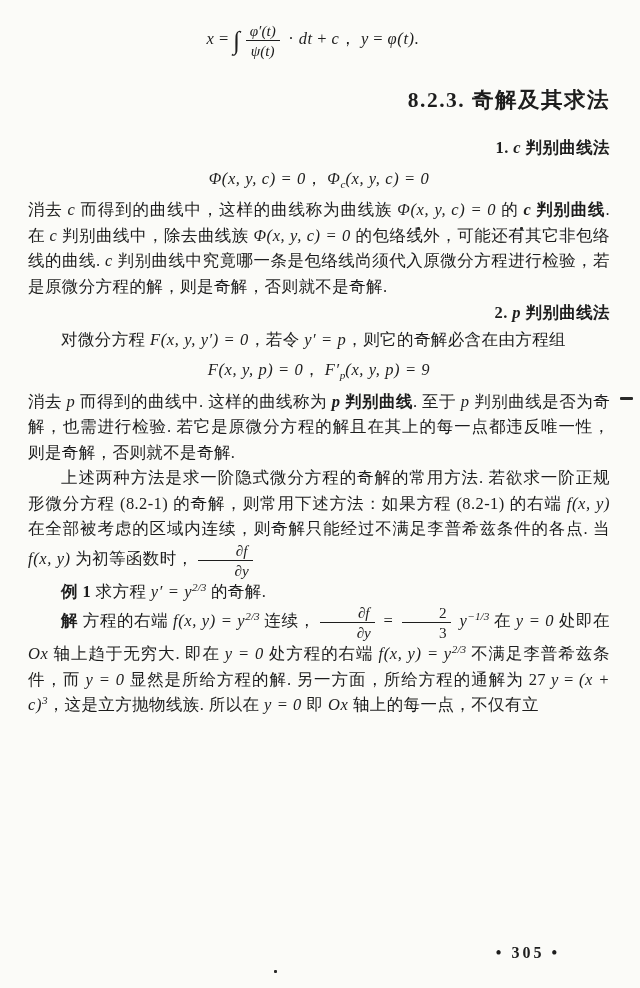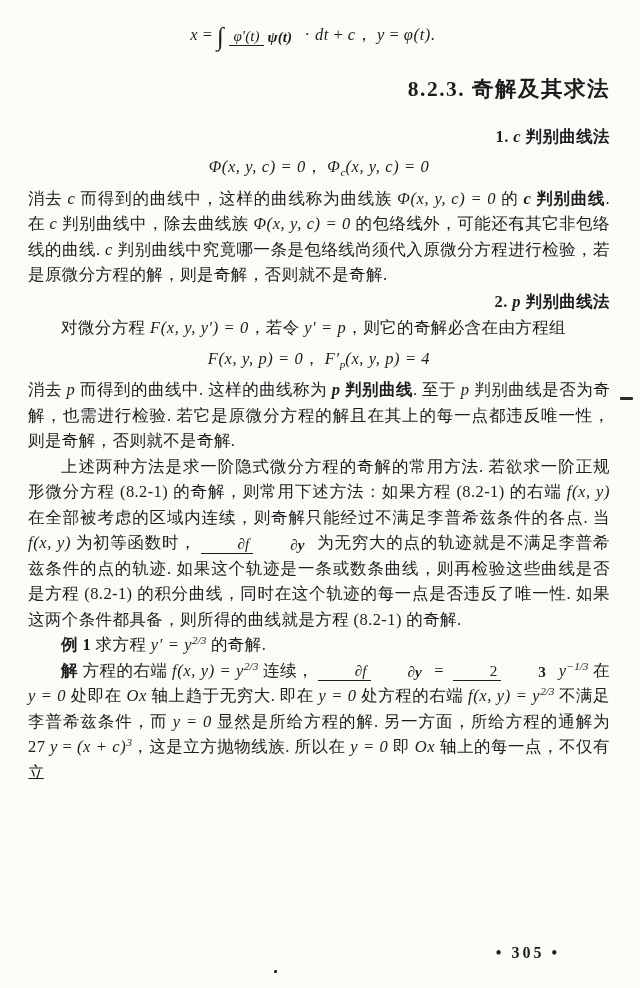--- a/index.html
+++ b/index.html
@@ -34,27 +34,27 @@
   }
   .formula.top { margin: 10px 12px 0 0; }
   
   .mi { font-style: italic; letter-spacing: 0.6px; }
   .bd { font-weight: 700; }
   .bdmi { font-weight: 700; font-style: italic; }
   .sup { font-size: 0.68em; vertical-align: super; font-style: italic; line-height: 0; letter-spacing: 0; }
   .sub { font-size: 0.68em; vertical-align: sub; font-style: italic; line-height: 0; letter-spacing: 0; }
   .big { font-size: 1.55em; vertical-align: -0.18em; line-height: 0; padding-right: 1px; }
   .frac {
-    display: inline-flex; flex-direction: row;
+    display: inline-flex; flex-direction: column;
     vertical-align: middle; text-align: center;
     font-style: italic; font-size: 0.92em;
     line-height: 1.12; margin: 0 4px; letter-spacing: 0;
   }
   .frac .num { border-bottom: 1.4px solid #1d1d1d; padding: 0 4px 1px 4px; }
-  .frac .den { padding: 1px 4px 0 4px; font-weight: bold; }
+  .frac .den { padding: 1px 4px 0 4px; }
   .frac.up { font-style: normal; }
   
   .pagenum {
     position: absolute;
     right: 80px; top: 944px;
     font-size: 16px; font-weight: 700; letter-spacing: 3px; margin-left: 8px;
   }
   
   .artifact { position: absolute; background: #2a2a2a; border-radius: 1px; }
 </style>
@@ -66,26 +66,26 @@
       <div class="blk formula top"><span class="mi">x</span><span> = </span><span class="big">∫</span><span class="frac">
           <span class="num">φ′(t)</span>
           <span class="den">ψ(t)</span>
         </span><span> · </span><span class="mi">dt</span><span> + </span><span class="mi">c</span><span>，  </span><span class="mi">y</span><span> = </span><span class="mi">φ(t).</span></div>
       <div class="blk heading"><span class="bd">8.2.3. 奇解及其求法</span></div>
       <div class="blk subhead"><span class="bd">1. </span><span class="bdmi">c</span><span class="bd"> 判别曲线法</span></div>
       <div class="blk formula"><span class="mi">Φ(x, y, c) = 0</span><span>，  </span><span class="mi">Φ</span><span class="sub">c</span><span class="mi">(x, y, c) = 0</span></div>
       <div class="blk para"><span>消去 </span><span class="mi">c</span><span> 而得到的曲线中，这样的曲线称为曲线族 </span><span class="mi">Φ(x, y, c) = 0</span><span> 的 </span><span class="bdmi">c</span><span class="bd"> 判别曲线</span><span>. 在 </span><span class="mi">c</span><span> 判别曲线中，除去曲线族 </span><span class="mi">Φ(x, y, c) = 0</span><span> 的包络线外，可能还有其它非包络线的曲线. </span><span class="mi">c</span><span> 判别曲线中究竟哪一条是包络线尚须代入原微分方程进行检验，若是原微分方程的解，则是奇解，否则就不是奇解.</span></div>
       <div class="blk subhead"><span class="bd">2. </span><span class="bdmi">p</span><span class="bd"> 判别曲线法</span></div>
       <div class="blk para ind"><span>对微分方程 </span><span class="mi">F(x, y, y′) = 0</span><span>，若令 </span><span class="mi">y′ = p</span><span>，则它的奇解必含在由方程组</span></div>
-      <div class="blk formula"><span class="mi">F(x, y, p) = 0</span><span>，  </span><span class="mi">F′</span><span class="sub">p</span><span class="mi">(x, y, p) = 4</span></div>
+      <div class="blk formula"><span class="mi">F(x, y, p) = 0</span><span>，  </span><span class="mi">F′</span><span class="sub">p</span><span class="mi">(x, y, p) = 9</span></div>
       <div class="blk para"><span>消去 </span><span class="mi">p</span><span> 而得到的曲线中. 这样的曲线称为 </span><span class="bdmi">p</span><span class="bd"> 判别曲线</span><span>. 至于 </span><span class="mi">p</span><span> 判别曲线是否为奇解，也需进行检验. 若它是原微分方程的解且在其上的每一点都违反唯一性，则是奇解，否则就不是奇解.</span></div>
       <div class="blk para ind"><span>上述两种方法是求一阶隐式微分方程的奇解的常用方法. 若欲求一阶正规形微分方程 (8.2-1) 的奇解，则常用下述方法：如果方程 (8.2-1) 的右端 </span><span class="mi">f(x, y)</span><span> 在全部被考虑的区域内连续，则奇解只能经过不满足李普希兹条件的各点. 当 </span><span class="mi">f(x, y)</span><span> 为初等函数时，</span><span class="frac">
           <span class="num">∂f</span>
           <span class="den">∂y</span>
-        </span><span> 为无穷大的点的轨迹就是不满足李普希兹条件的点的轨迹. 如果这个轨迹是一条或数条曲线，则再检验这些曲线是否是方程 (8.2-1) 的积分曲线，同时在这个轨迹的每一点是否违反了唯一性. 如果这两个条件都具备，则所得的曲线就是方程 (8.2-1) 的奇解.</span></div>
+        </span></div>
       <div class="blk para ind"><span class="bd">例 1</span><span>  求方程 </span><span class="mi">y′ = y</span><span class="sup">2/3</span><span> 的奇解.</span></div>
       <div class="blk para ind"><span class="bd">解</span><span>  方程的右端 </span><span class="mi">f(x, y) = y</span><span class="sup">2/3</span><span> 连续，</span><span class="frac">
           <span class="num">∂f</span>
           <span class="den">∂y</span>
         </span><span> = </span><span class="frac up">
           <span class="num">2</span>
           <span class="den">3</span>
         </span><span class="mi"> y</span><span class="sup">−1/3</span><span> 在 </span><span class="mi">y = 0</span><span> 处即在 </span><span class="mi">Ox</span><span> 轴上趋于无穷大. 即在 </span><span class="mi">y = 0</span><span> 处方程的右端 </span><span class="mi">f(x, y) = y</span><span class="sup">2/3</span><span> 不满足李普希兹条件，而 </span><span class="mi">y = 0</span><span> 显然是所给方程的解. 另一方面，所给方程的通解为 27 </span><span class="mi">y</span><span> = </span><span class="mi">(x + c)</span><span class="sup">3</span><span>，这是立方抛物线族. 所以在 </span><span class="mi">y = 0</span><span> 即 </span><span class="mi">Ox</span><span> 轴上的每一点，不仅有立</span></div>
     </div>
   <div class="pagenum">• 305 •</div>

